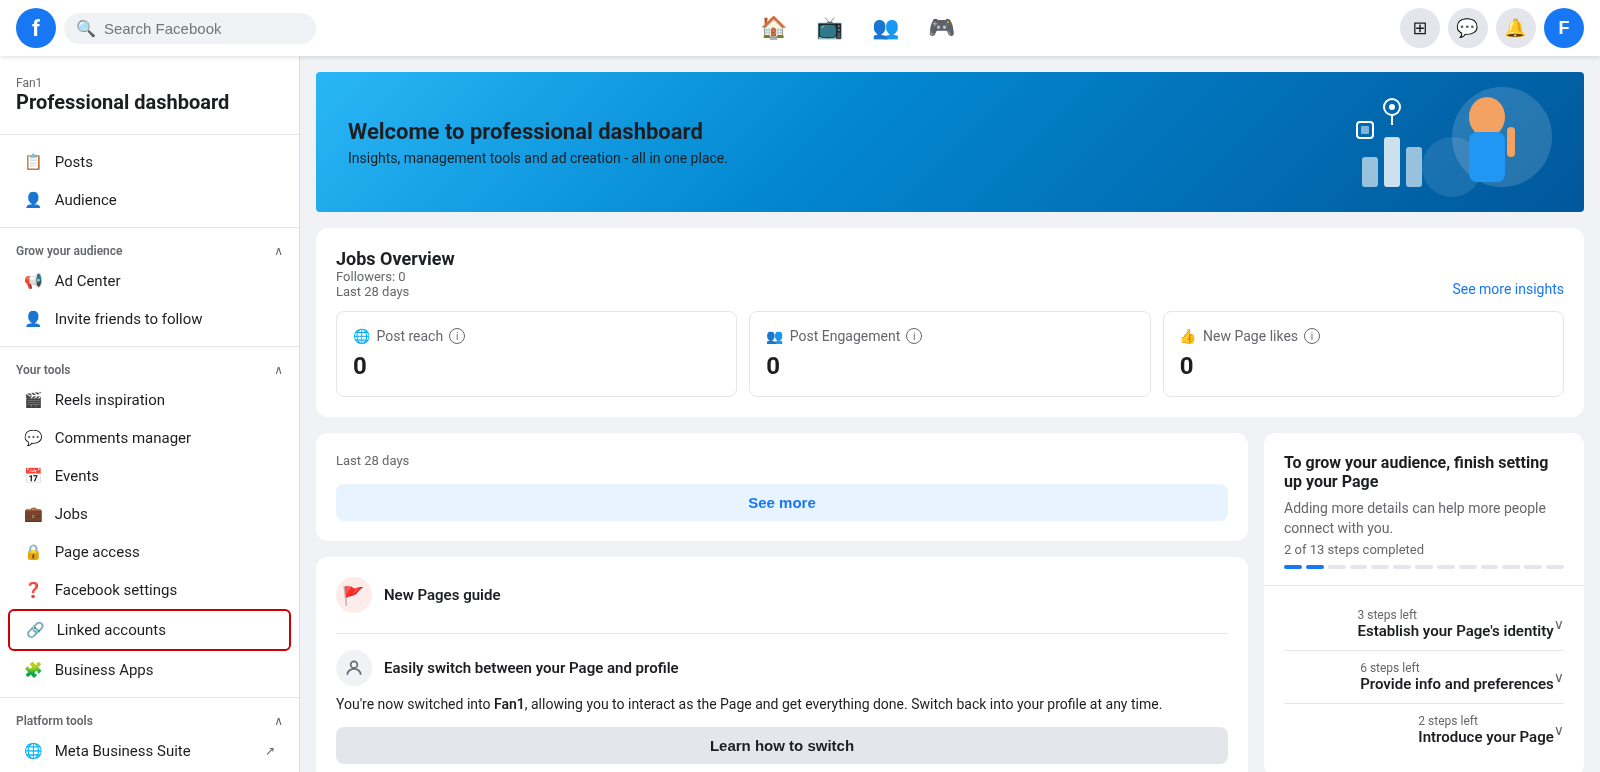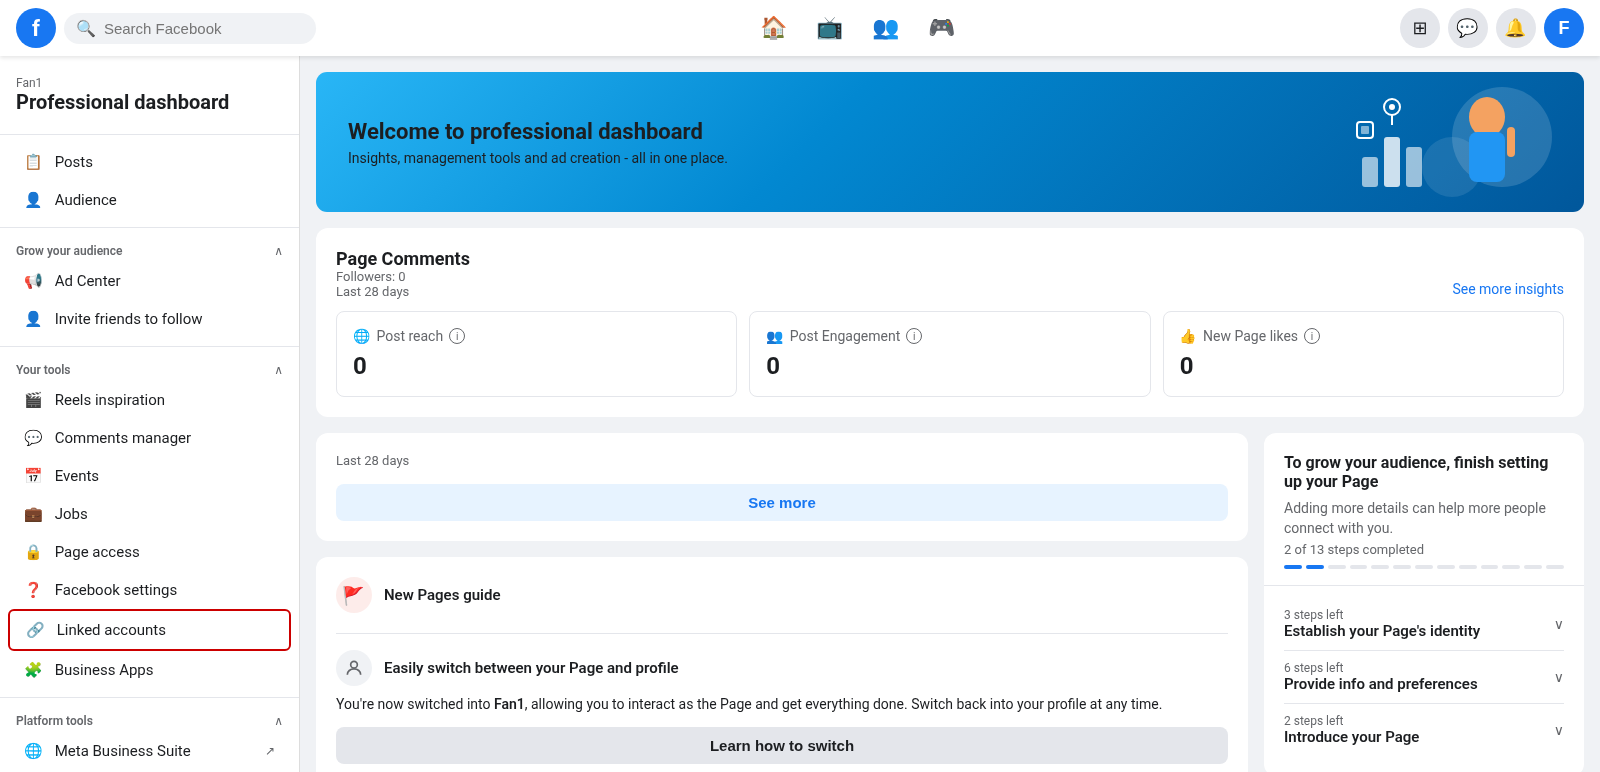--- a/index.html
+++ b/index.html
@@ -35,21 +35,21 @@
     .sidebar-section { padding: 8px 16px 4px; display: flex; align-items: center; justify-content: space-between; }
     .sidebar-section-label { font-size: 12px; font-weight: 600; color: #65676b; text-transform: none; }
     .section-chevron { font-size: 12px; color: #65676b; cursor: pointer; }
 
     
     .main { margin-left: 300px; flex: 1; padding: 16px; }
 
     
     .welcome-banner {
       background: linear-gradient(135deg, #29b6f6 0%, #0288d1 40%, #01579b 100%);
-      border-radius: 11px; padding: 24px 32px; display: flex; align-items: center;
+      border-radius: 4px; padding: 24px 32px; display: flex; align-items: center;
       justify-content: space-between; margin-bottom: 16px; min-height: 140px; overflow: hidden; position: relative;
     }
     .welcome-text h2 { font-size: 22px; font-weight: 700; color: #1c1e21; margin-bottom: 6px; }
     .welcome-text p { font-size: 14px; color: #1c1e21; }
     .welcome-illustration { position: absolute; right: 32px; top: 0; bottom: 0; display: flex; align-items: center; }
 
     
     .page-overview { background: #fff; border-radius: 12px; padding: 20px; margin-bottom: 16px; }
     .page-overview-header { display: flex; justify-content: space-between; align-items: flex-start; margin-bottom: 12px; }
     .page-overview-title { font-size: 18px; font-weight: 700; }
@@ -87,21 +87,21 @@
     
     .setup-card { background: #fff; border-radius: 12px; padding: 20px; }
     .setup-title { font-size: 16px; font-weight: 700; margin-bottom: 8px; }
     .setup-desc { font-size: 14px; color: #65676b; margin-bottom: 4px; line-height: 1.4; }
     .setup-progress { font-size: 13px; color: #65676b; margin-bottom: 8px; }
     .progress-bars { display: flex; gap: 4px; margin-bottom: 16px; }
     .prog-bar { height: 4px; border-radius: 2px; flex: 1; }
     .prog-bar.filled { background: #1877f2; }
     .prog-bar.empty { background: #e4e6eb; }
     .setup-divider { height: 1px; background: #e4e6eb; margin: 0 -20px 12px; }
-    .setup-step { display: flex; justify-content: space-between; align-items: center; padding: 10px 0; border-bottom: 1px solid #e4e6eb; cursor: pointer; }
+    .setup-step { display: flex; justify-content: flex-end; align-items: center; padding: 10px 0; border-bottom: 1px solid #e4e6eb; cursor: pointer; }
     .setup-step:last-child { border-bottom: none; }
     .setup-step-left {}
     .setup-step-count { font-size: 12px; color: #65676b; }
     .setup-step-label { font-size: 15px; font-weight: 600; }
     .setup-chevron { color: #65676b; font-size: 14px; }
   </style>
 </head>
 <body>
 
 <nav class="topnav">
@@ -240,21 +240,21 @@
 
           <rect x="65" y="45" width="16" height="16" rx="3" fill="none" stroke="white" stroke-width="2"></rect>
           <rect x="69" y="49" width="8" height="8" rx="1" fill="white" opacity="0.5"></rect>
         </svg>
       </div>
     </div>
 
     <div class="page-overview">
       <div class="page-overview-header">
         <div>
-          <div class="page-overview-title">Page Comments</div>
+          <div class="page-overview-title">Jobs Overview</div>
           <div class="page-overview-sub">Followers: 0</div>
           <div class="page-overview-sub">Last 28 days</div>
         </div>
         <a class="see-more-link">See more insights</a>
       </div>
       <div class="metrics-row">
         <div class="metric-card">
           <div class="metric-label">
             <span>🌐</span>
             <span>Post reach</span>

